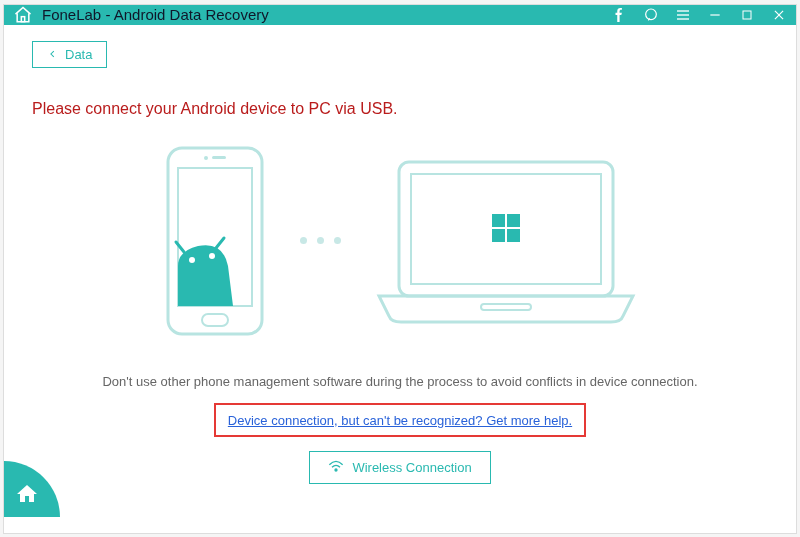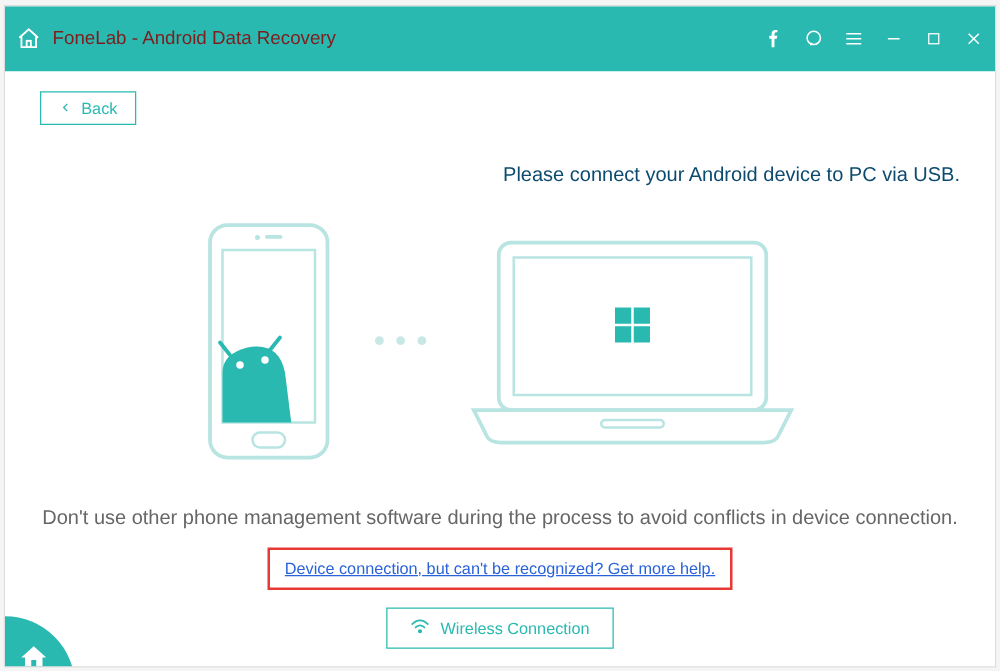--- a/index.html
+++ b/index.html
@@ -14,26 +14,26 @@
     }
     .window {
       width: 794px;
       height: 530px;
       background: #fff;
       border: 1px solid #ddd;
       position: relative;
       overflow: hidden;
     }
     .titlebar {
-      height: 52px;
+      height: 20px;
       background: #29b9b0;
       display: flex;
       align-items: center;
       padding: 0 8px;
-      color: #7f1d1d;
+      color: #0f172a;
     }
     .home-logo-icon {
       width: 22px;
       height: 22px;
       margin-right: 8px;
       display: flex;
       align-items: center;
       justify-content: center;
     }
     .app-title {
@@ -68,23 +68,23 @@
       font-size: 13px;
       cursor: pointer;
       display: inline-flex;
       align-items: center;
       gap: 6px;
     }
     .back-arrow {
       display: inline-flex;
     }
     .instruction {
-      text-align: right;
+      text-align: left;
       font-size: 16px;
-      color: #0c4a6e;
+      color: #b91c1c;
       margin-top: 32px;
       margin-bottom: 28px;
     }
     .illustration {
       display: flex;
       align-items: center;
       justify-content: center;
       gap: 30px;
       margin-bottom: 38px;
     }
@@ -103,21 +103,21 @@
       gap: 10px;
     }
     .dots span {
       width: 7px;
       height: 7px;
       background: #c8e8e6;
       border-radius: 50%;
     }
     .warning-text {
       text-align: center;
-      font-size: 16px;
+      font-size: 13px;
       color: #666;
       margin-bottom: 14px;
     }
     .help-link-wrap {
       text-align: center;
       margin: 0 auto 14px auto;
       width: fit-content;
       border: 2px solid #e53935;
       padding: 6px 12px;
     }
@@ -210,21 +210,21 @@
     </div>
   </div>
 
   <div class="content">
     <button class="back-button">
       <span class="back-arrow">
         <svg width="12" height="10" viewBox="0 0 24 24" fill="none" stroke="#29b9b0" stroke-width="2.5">
             <path d="M14 5l-7 7 7 7"></path>
           </svg>
       </span>
-      <span>Back</span>
+      <span>Data</span>
     </button>
 
     <div class="instruction">Please connect your Android device to PC via USB.</div>
 
     <div class="illustration">
       <div class="phone">
         <svg width="110" height="190" viewBox="0 0 110 190">
           <rect x="8" y="2" width="94" height="186" rx="14" fill="none" stroke="#b8e4e1" stroke-width="3"></rect>
           <rect x="18" y="22" width="74" height="138" fill="none" stroke="#b8e4e1" stroke-width="2"></rect>
           <circle cx="46" cy="12" r="2" fill="#b8e4e1"></circle>

